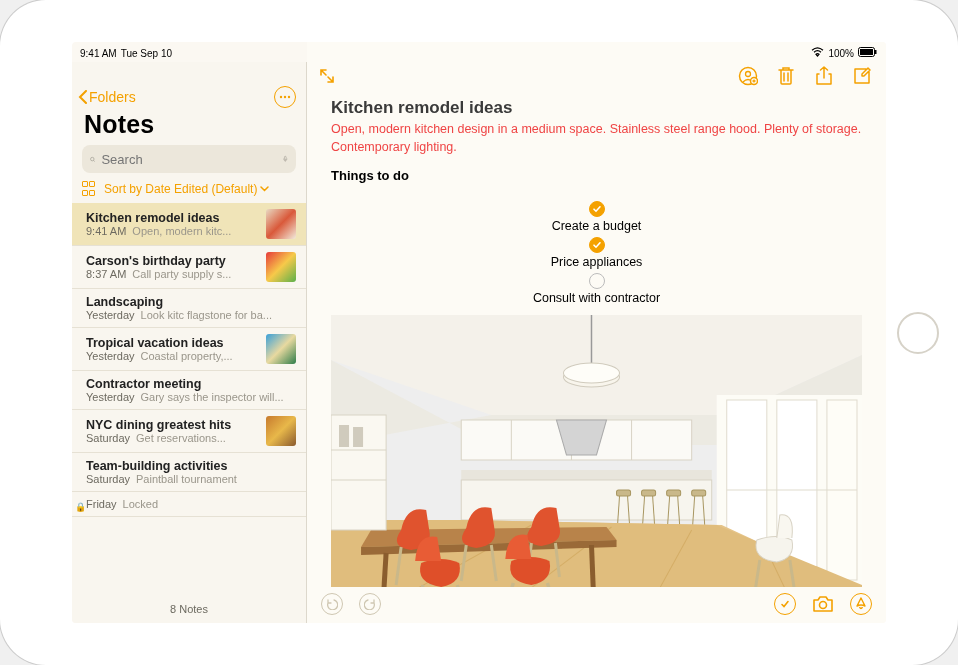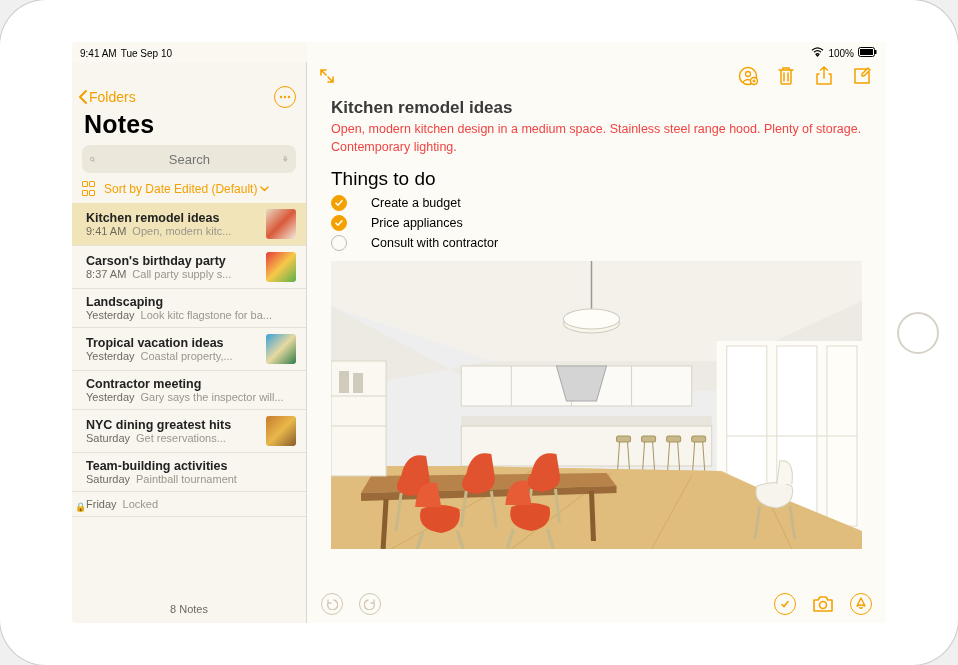--- a/index.html
+++ b/index.html
@@ -100,21 +100,21 @@
     border-radius: 8px;
     height: 28px;
     display:flex;
     align-items:center;
     padding: 0 8px;
     color:#8e8b82;
     font-size: 13px;
     gap:6px;
   }
   .search input {
-    flex:1; border:none; background:transparent; outline:none; font-size:13px; color:#b91c1c;text-align:center;
+    flex:1; border:none; background:transparent; outline:none; font-size:13px; color:#b91c1c;
   }
   .sort-row {
     display:flex;
     align-items:center;
     gap:6px;
     padding: 0 10px 6px;
     color:#f4a100;
     font-size: 12px;
     font-weight:500;
   }
@@ -203,29 +203,30 @@
     color:#3a3a3a;
     margin-bottom:3px;
   }
   .note-body .desc {
     font-size: 12.5px;
     color:#ef4444;
     line-height:1.4;
     margin-bottom:12px;
   }
   .note-body h3 {
-    font-size: 19px;
-    font-weight:400;
-    margin-bottom:3px;
+    font-size: 13px;
+    font-weight:700;
+    margin-bottom:16px;
   }
   .checklist { list-style:none; margin-bottom:8px;}
   .checklist li {
-    display:flex; align-items:center; gap:24px;
+    display:flex; align-items:center; gap:2px;
     font-size:12.5px;
     padding:2px 0;
+    flex-direction:column;
   }
   .check-circle {
     width:16px;height:16px;border-radius:50%;
     border:1.5px solid #bbb;
     flex-shrink:0;
     display:flex;align-items:center;justify-content:center;
   }
   .check-circle.checked{
     background:#f4a100;border-color:#f4a100;color:#fff;
   }

